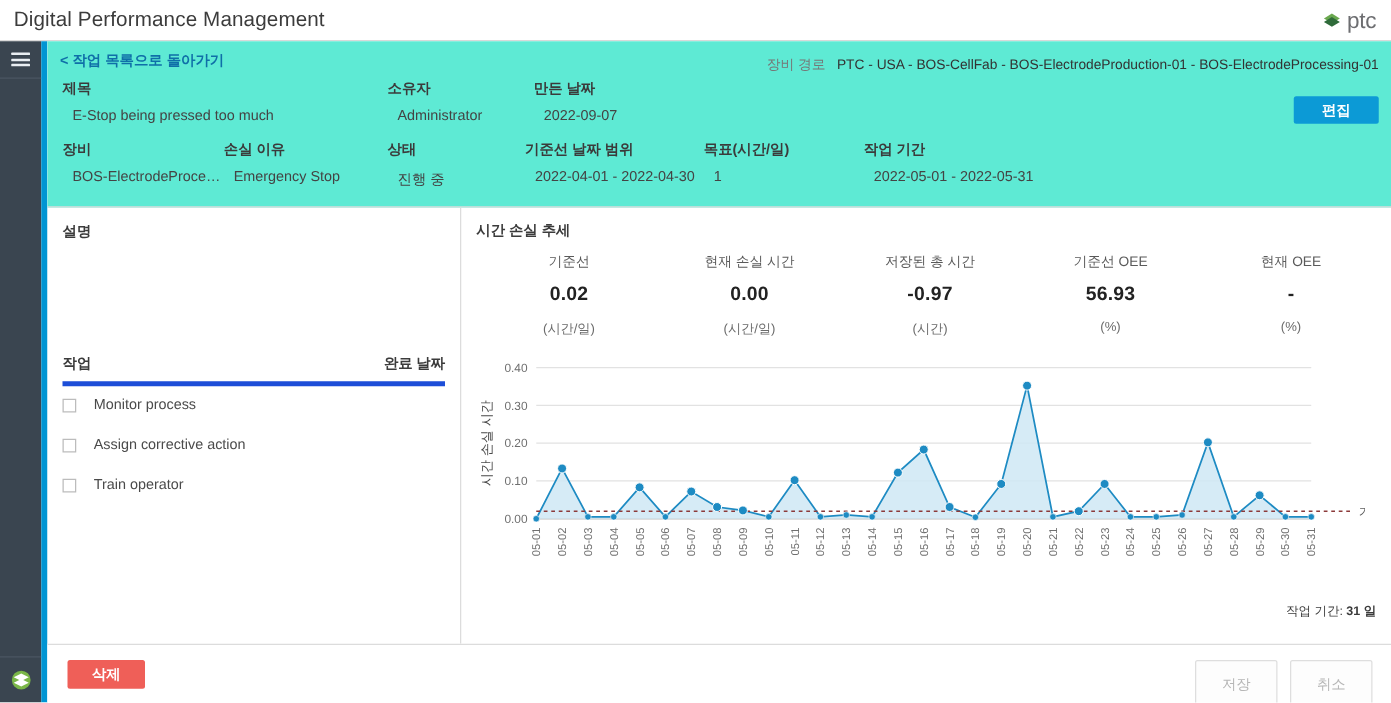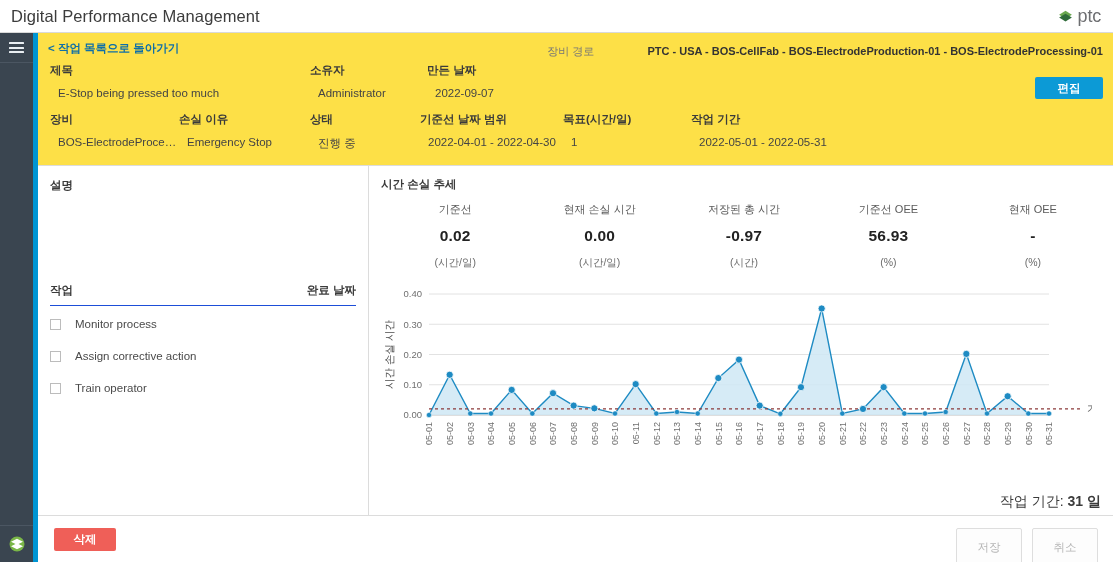--- a/index.html
+++ b/index.html
@@ -49,32 +49,32 @@
   }
 
   
   .content {
     position: absolute; left: 38px; top: 33px; width: 1075px; height: 529px;
     background: #ffffff;
   }
 
   
   .hdr {
-    position: relative; height: 133px; background: #fde047; border-bottom: 1px solid #dcdcdc;
+    position: relative; height: 133px; background: #5eead4; border-bottom: 1px solid #dcdcdc;
   }
   .backlink {
     position: absolute; left: 10px; top: 8px;
     font-size: 11.5px; font-weight: bold; color: #0f6fa8; cursor: pointer;
   }
   .eqpath {
     position: absolute; right: 10px; top: 11px; font-size: 11px; color: #4a4a4a;
     white-space: nowrap;
   }
   .eqpath .lbl { color: #767676; font-weight: normal; margin-right: 6px; }
-  .eqpath .val { font-weight: bold; color: #333; margin-left: 44px; }
+  .eqpath .val { font-weight: normal; color: #333; }
 
   .fieldrow { position: absolute; left: 0; width: 100%; }
   .fieldrow.r1 { top: 30px; }
   .fieldrow.r2 { top: 79px; }
   .field { position: absolute; }
   .field .flabel {
     font-size: 11.5px; font-weight: bold; color: #3b3b3b; white-space: nowrap;
   }
   .field .fvalue {
     font-size: 11.5px; color: #444; margin-top: 9px; padding-left: 8px; white-space: nowrap;
@@ -97,21 +97,21 @@
   .pane-right { flex: 1; position: relative; }
 
   .sect-label {
     font-size: 11.5px; font-weight: bold; color: #3b3b3b;
   }
   .desc-label { position: absolute; left: 12px; top: 12px; }
 
   .tasks-head {
     position: absolute; left: 12px; top: 117px; right: 12px;
     display: flex; justify-content: space-between;
-    border-bottom: 1px solid #1d4ed8; padding-bottom: 7px;
+    border-bottom: 4px solid #1d4ed8; padding-bottom: 7px; font-family: Liberation Serif, serif;
   }
   .task-list { position: absolute; left: 12px; top: 142px; right: 12px; text-align: right; }
   .task-item {
     display: flex; align-items: center; height: 32px; gap: 14px;
   }
   .task-cb {
     width: 11px; height: 11px; border: 1px solid #bcbcbc; background: #fff;
     flex: 0 0 auto; cursor: pointer;
   }
   .task-text { font-size: 11.5px; color: #4a4a4a; }
@@ -125,21 +125,21 @@
   }
   .kpi { flex: 1; text-align: center; }
   .kpi .k-label { font-size: 11px; color: #5a5a5a; }
   .kpi .k-value { font-size: 15.5px; color: #222; font-weight: bold; margin-top: 10px; letter-spacing: .2px; }
   .kpi .k-unit { font-size: 10.5px; color: #6b6b6b; margin-top: 11px; }
 
   .chart-wrap { position: absolute; left: 8px; top: 118px; right: 10px; height: 185px; }
   .chart-svg { display: block; }
 
   .duration {
-    position: absolute; right: 12px; bottom: 4px; font-size: 14px; color: #3b3b3b;
+    position: absolute; right: 12px; bottom: 19px; font-size: 10px; color: #3b3b3b;
   }
   .duration b { font-weight: bold; }
 
   
   .footer {
     position: relative; height: 47px; border-top: 1px solid #dcdcdc; background: #fff;
   }
   .btn-delete {
     position: absolute; left: 16px; top: 12px; width: 62px; height: 23px;
     background: #ef5f58; color: #fff; border: none; border-radius: 2px;

